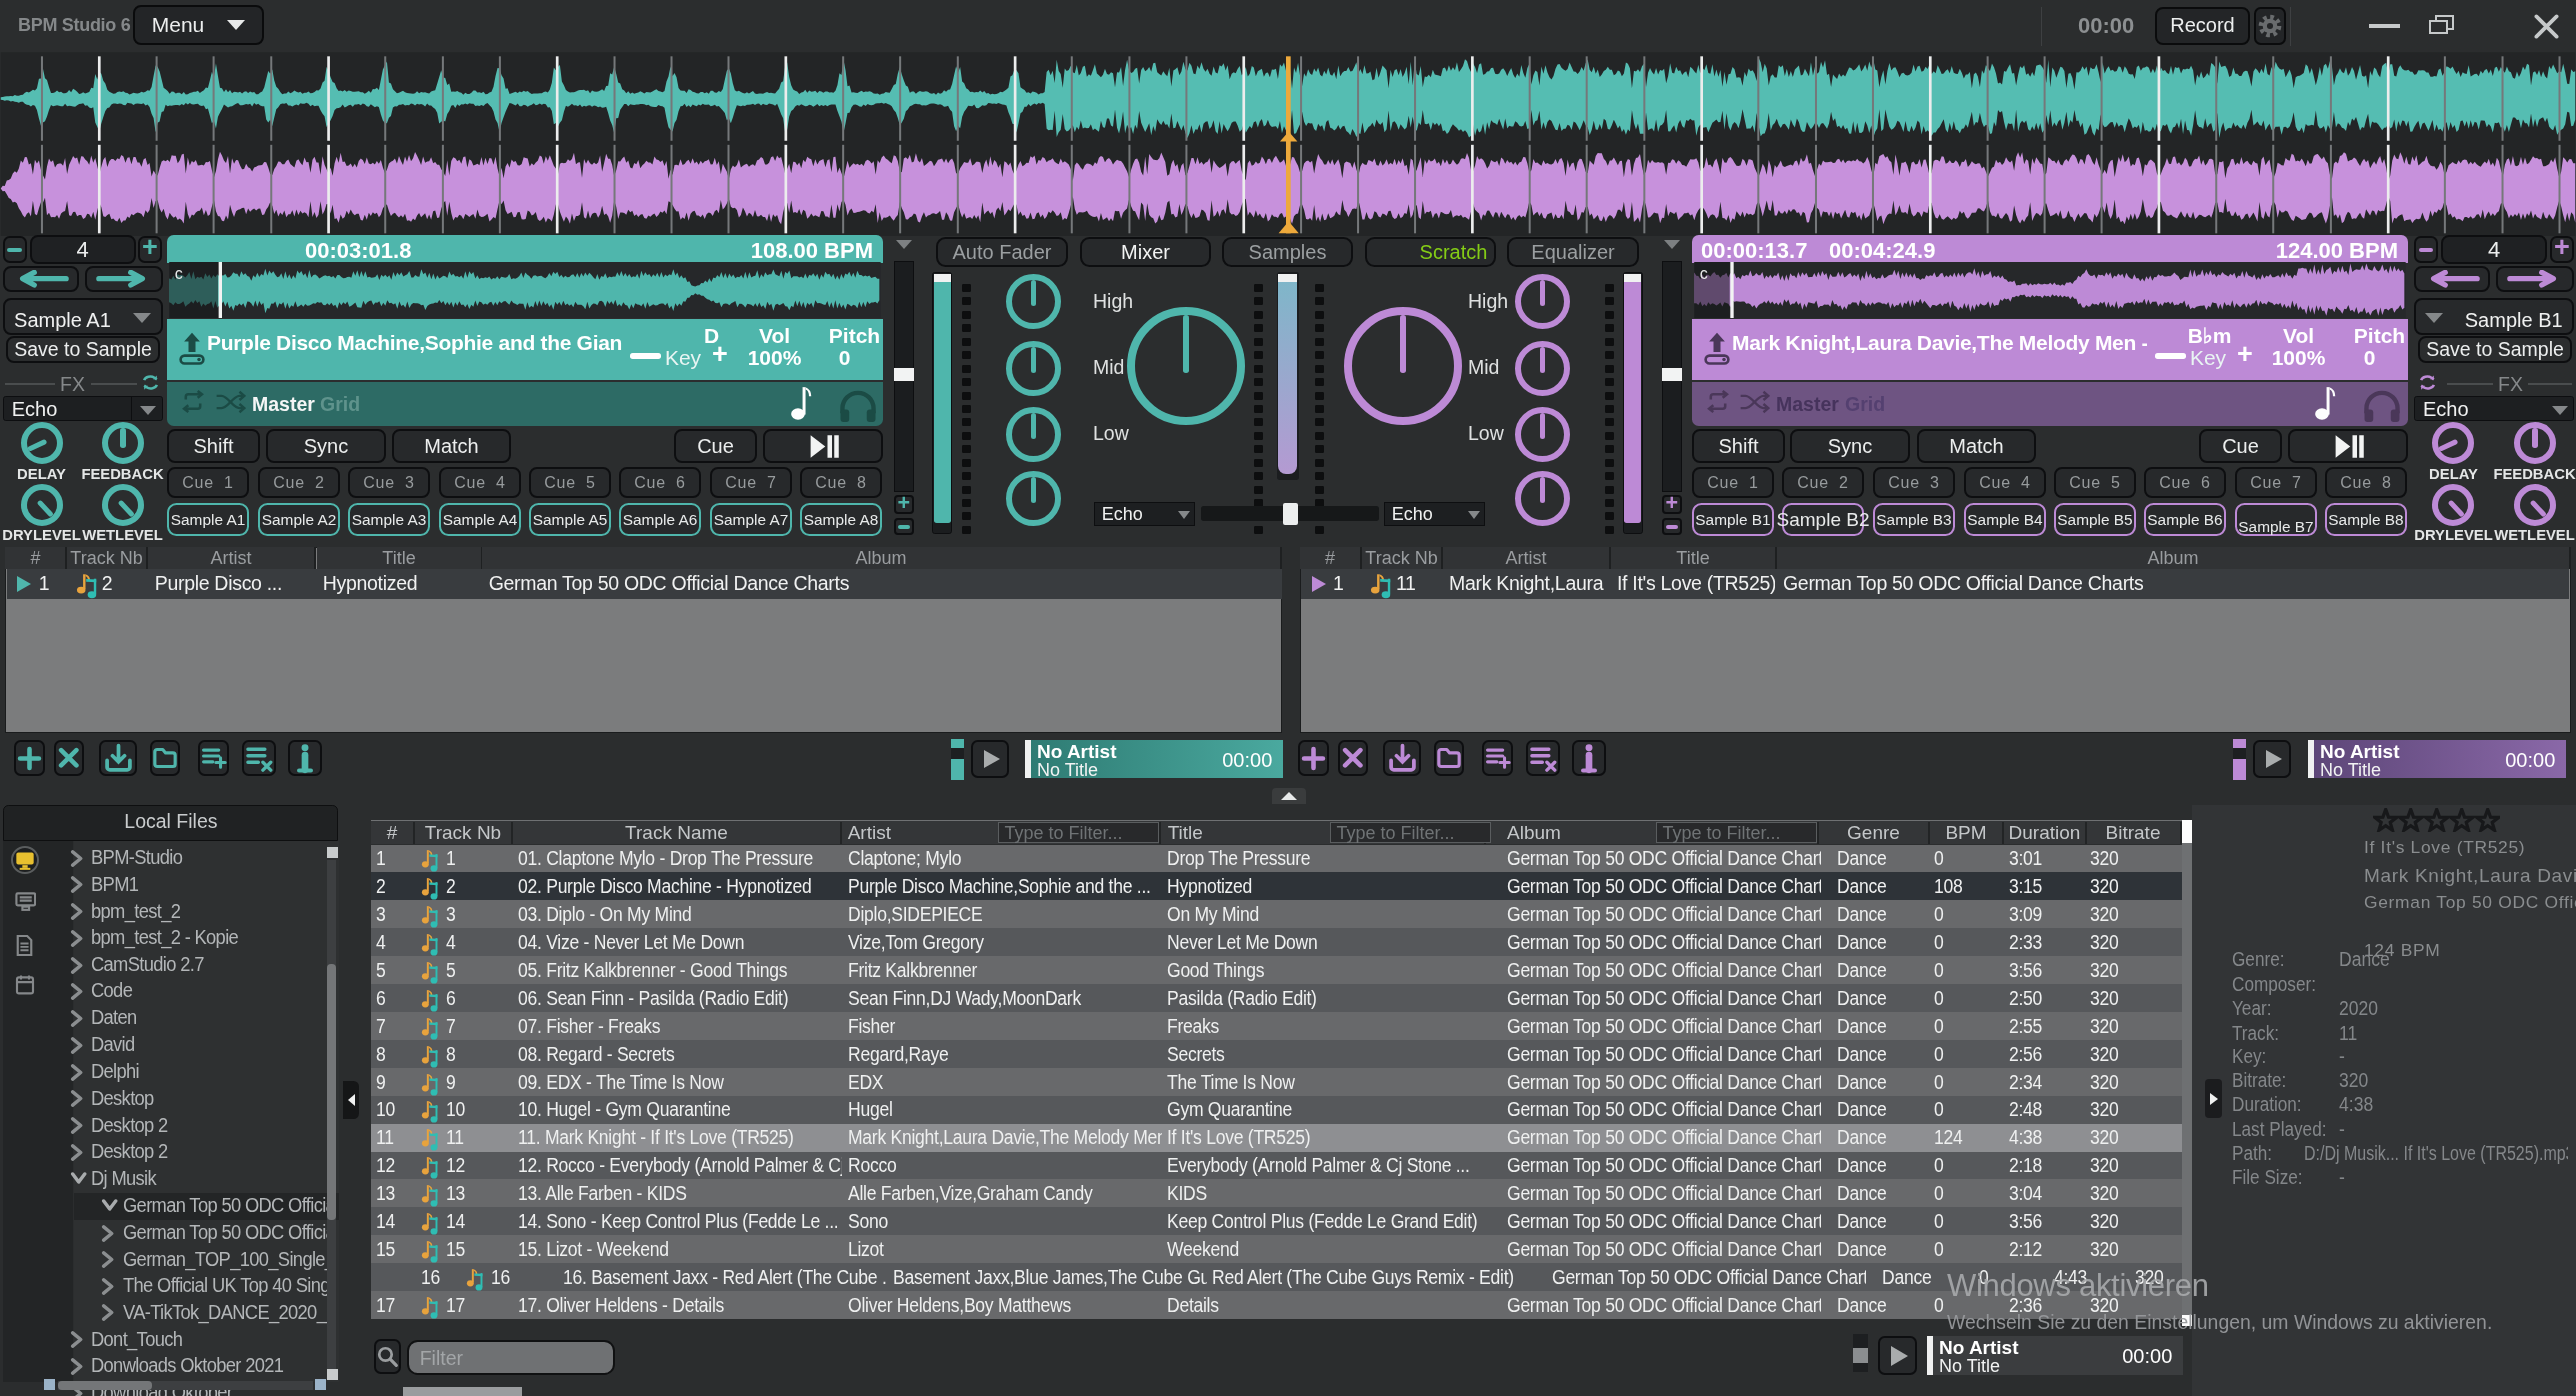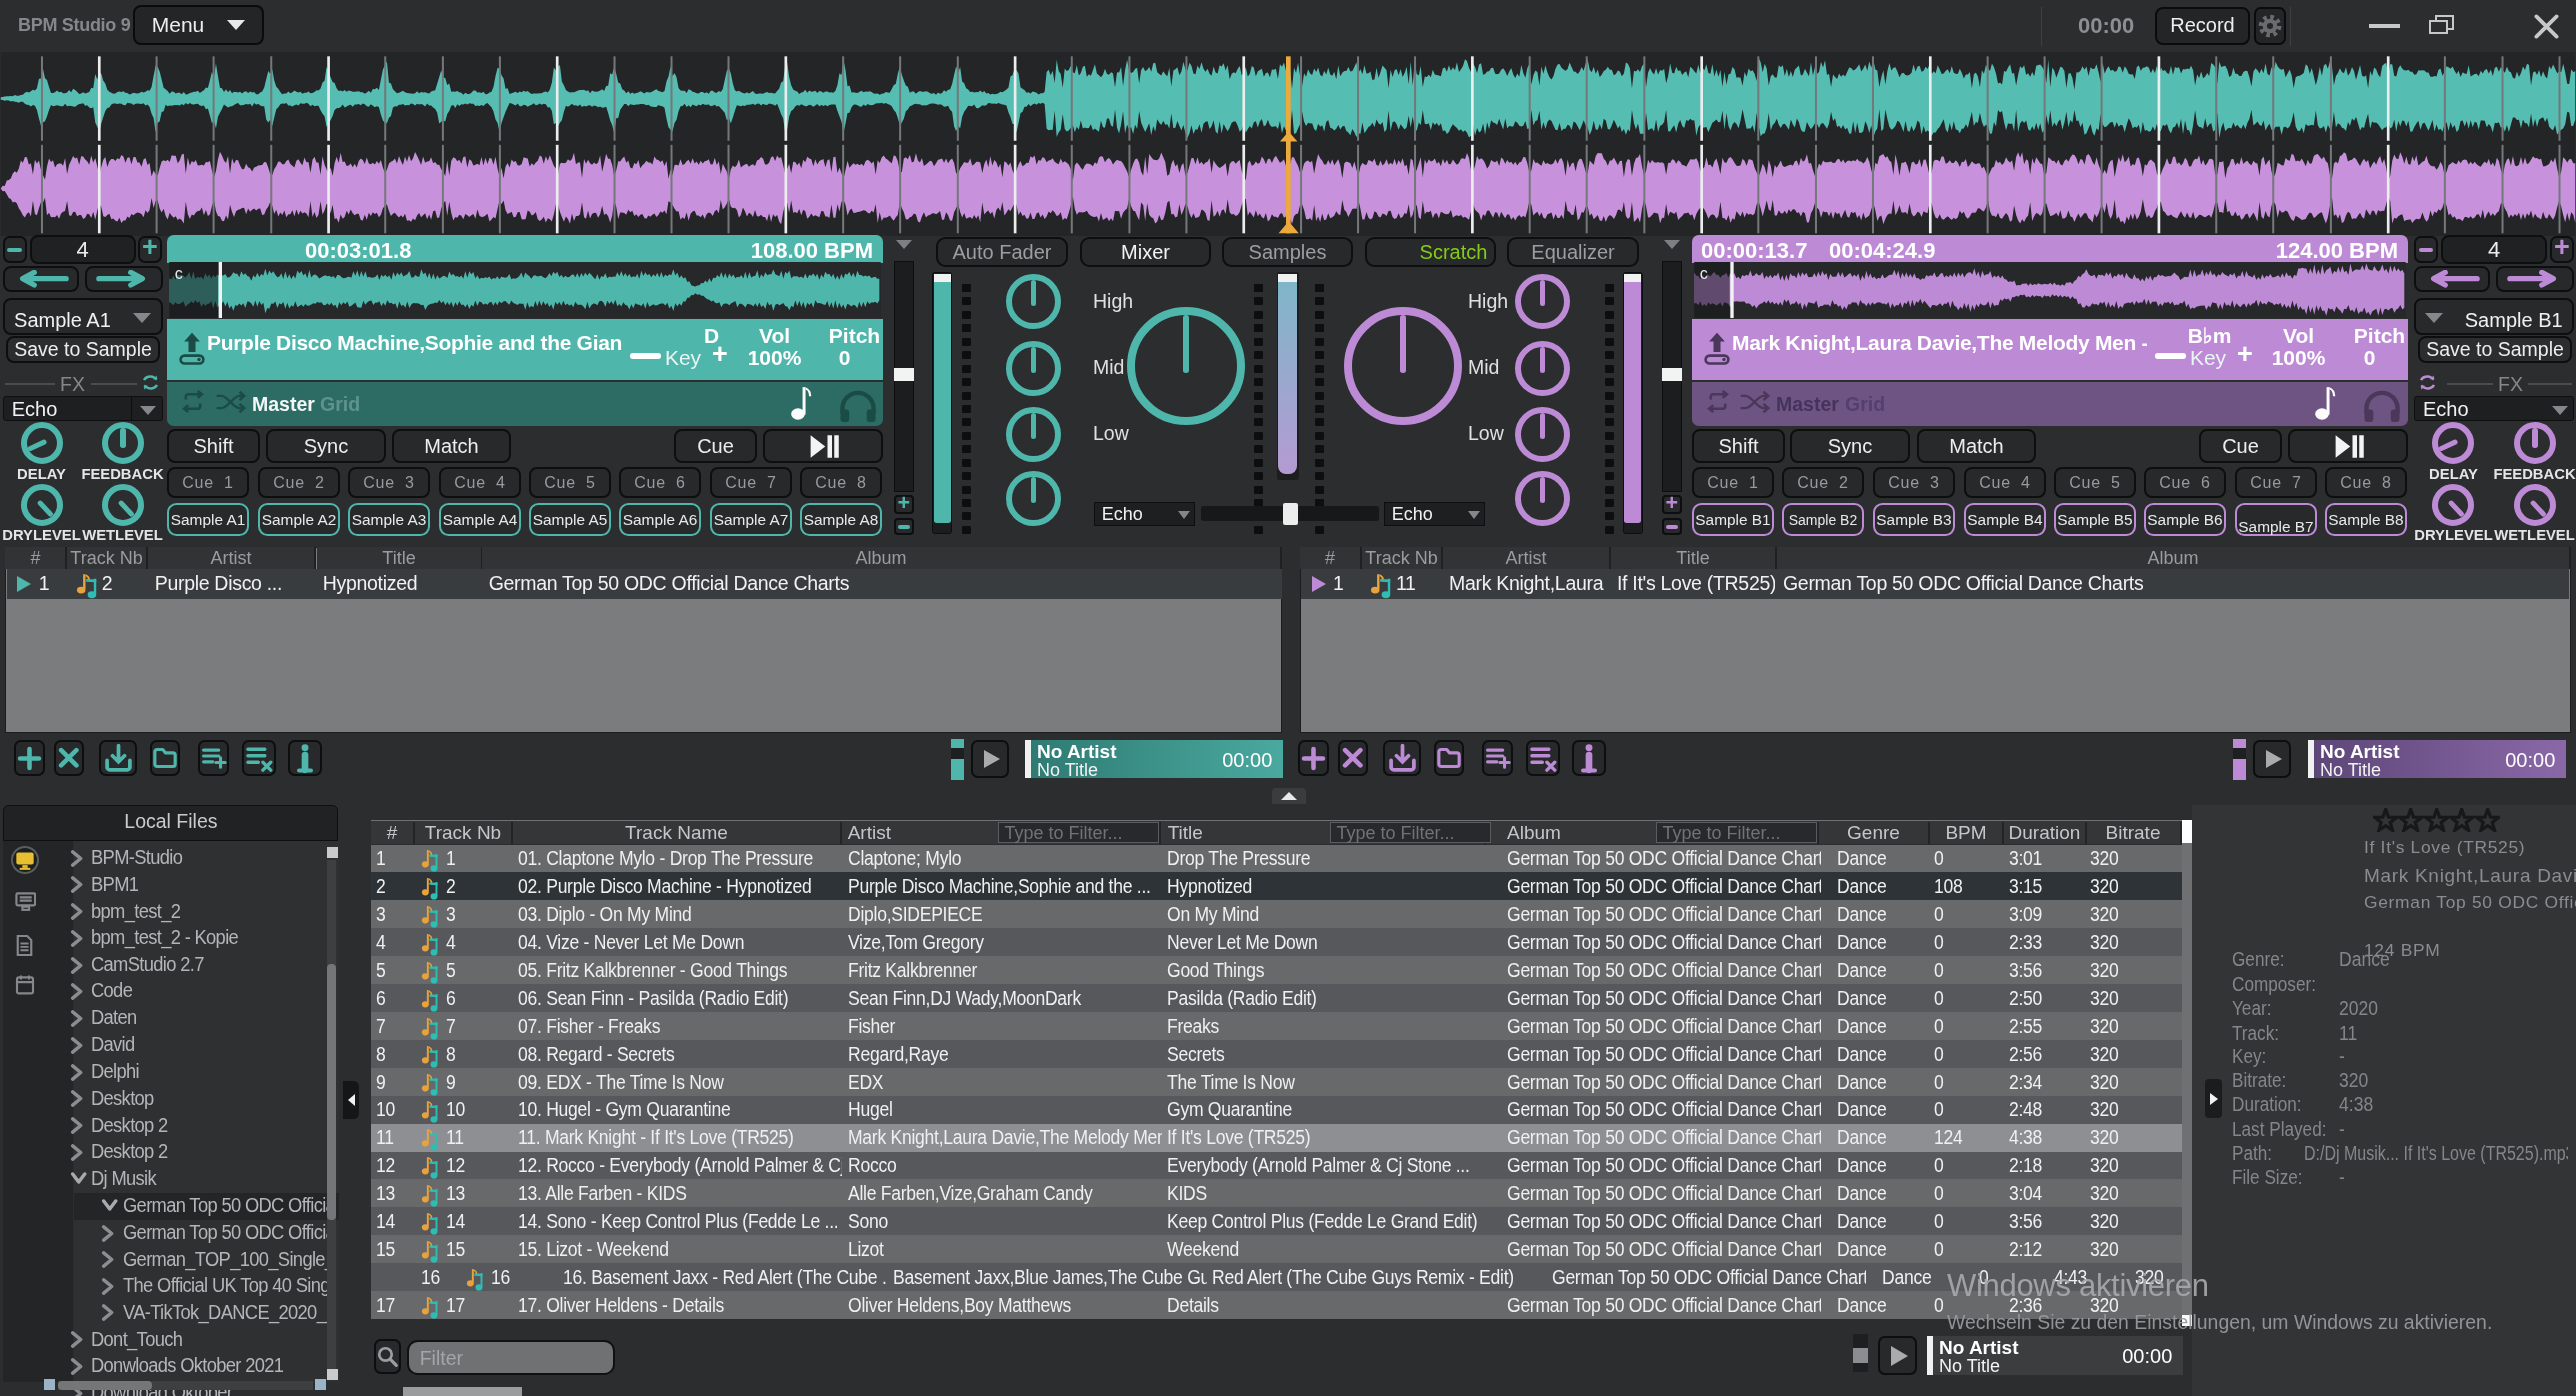--- a/index.html
+++ b/index.html
@@ -11,21 +11,21 @@
 .knob { position:absolute; border-radius:50%; }
 .knob .ptr { position:absolute; left:50%; top:0; width:5.4px; margin-left:-2.7px; height:50%;
   transform-origin:50% 100%; }
 .knob .ptr i { display:block; width:5.4px; height:17.4px; border-radius:2.7px; }
 .dots { position:absolute; width:8.7px; display:flex; flex-direction:column; justify-content:space-between; }
 .dots b { width:8.7px; height:8px; background:#0d0e0f; border-radius:1.3px; }
 </style></head>
 <body>
 
 <div class="a" style="left:0;top:0;width:2576px;height:52px;background:#2b2d2e;"></div>
-<div class="a" style="left:18px;top:14.8px;font-size:18px;font-weight:bold;color:#85888a;letter-spacing:-0.3px;">BPM Studio 9</div>
+<div class="a" style="left:18px;top:14.8px;font-size:18px;font-weight:bold;color:#85888a;letter-spacing:-0.3px;">BPM Studio 6</div>
 <div class="btn" style="left:133px;top:4.7px;width:131px;height:40px;background:#232527;border-color:#0a0b0c;">
   <span style="font-size:21px;margin-right:23px;">Menu</span>
   <span style="width:0;height:0;border-left:9.4px solid transparent;border-right:9.4px solid transparent;border-top:10.7px solid #e8eaea;"></span>
 </div>
 <div class="a" style="left:2041px;top:6.7px;width:1.3px;height:39px;background:#3e4042;"></div>
 <div class="a" style="left:2078px;top:13.4px;font-size:22px;font-weight:bold;color:#8c8f91;">00:00</div>
 <div class="btn" style="left:2155px;top:6.7px;width:95px;height:38px;background:#232527;border-color:#0a0b0c;">
   <span style="font-size:20px;">Record</span>
   </div>
 <div class="btn" style="left:2254px;top:6.7px;width:32px;height:38px;background:#232527;border-color:#0a0b0c;border-radius:6.7px;">
@@ -358,21 +358,21 @@
 <div class="btn" style="left:2235px;top:467px;width:82px;height:31px;">
     <span style="font-size:16px;color:#979b9d;letter-spacing:0.7px;white-space:nowrap;">Cue&nbsp;&nbsp;7</span>
   </div>
 <div class="btn" style="left:2325px;top:467px;width:82px;height:31px;">
     <span style="font-size:16px;color:#979b9d;letter-spacing:0.7px;white-space:nowrap;">Cue&nbsp;&nbsp;8</span>
   </div>
 <div class="btn" style="left:1692px;top:503px;width:82px;height:33px;border:2px solid #bd8ad6;border-radius:9.4px;">
     <span style="font-size:15.4px;color:#e8eaea;white-space:nowrap;">Sample B1</span>
   </div>
 <div class="btn" style="left:1782px;top:503px;width:82px;height:33px;border:2px solid #bd8ad6;border-radius:9.4px;">
-    <span style="font-size:14px;color:#e8eaea;white-space:nowrap;">Sample B2</span>
+    <span style="font-size:19px;color:#e8eaea;white-space:nowrap;">Sample B2</span>
   </div>
 <div class="btn" style="left:1873px;top:503px;width:82px;height:33px;border:2px solid #bd8ad6;border-radius:9.4px;">
     <span style="font-size:15.4px;color:#e8eaea;white-space:nowrap;">Sample B3</span>
   </div>
 <div class="btn" style="left:1964px;top:503px;width:82px;height:33px;border:2px solid #bd8ad6;border-radius:9.4px;">
     <span style="font-size:15.4px;color:#e8eaea;white-space:nowrap;">Sample B4</span>
   </div>
 <div class="btn" style="left:2054px;top:503px;width:82px;height:33px;border:2px solid #bd8ad6;border-radius:9.4px;">
     <span style="font-size:15.4px;color:#e8eaea;white-space:nowrap;">Sample B5</span>
   </div>

